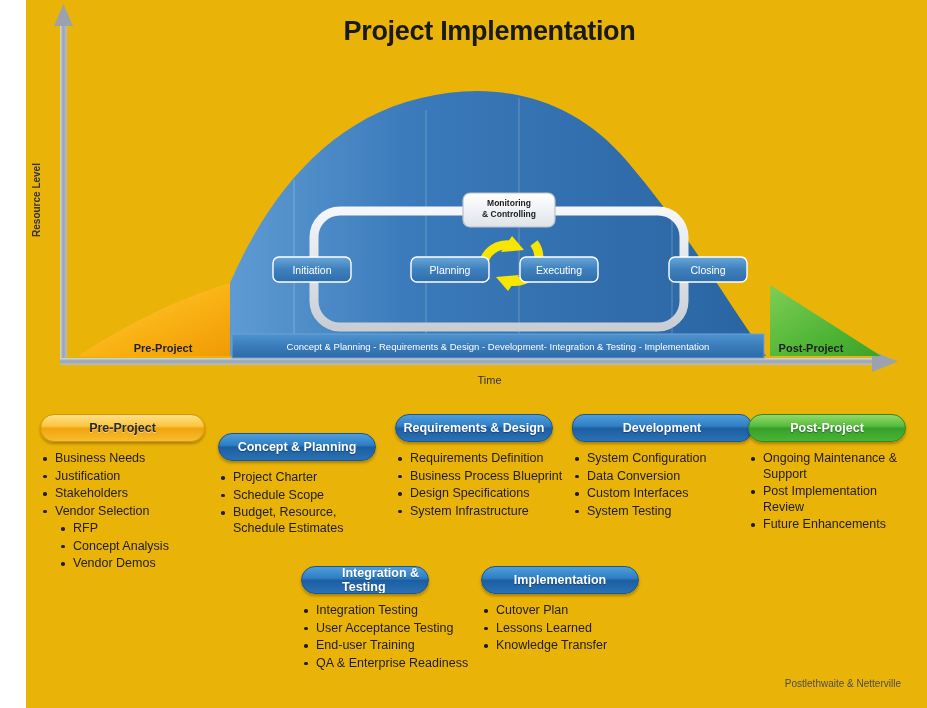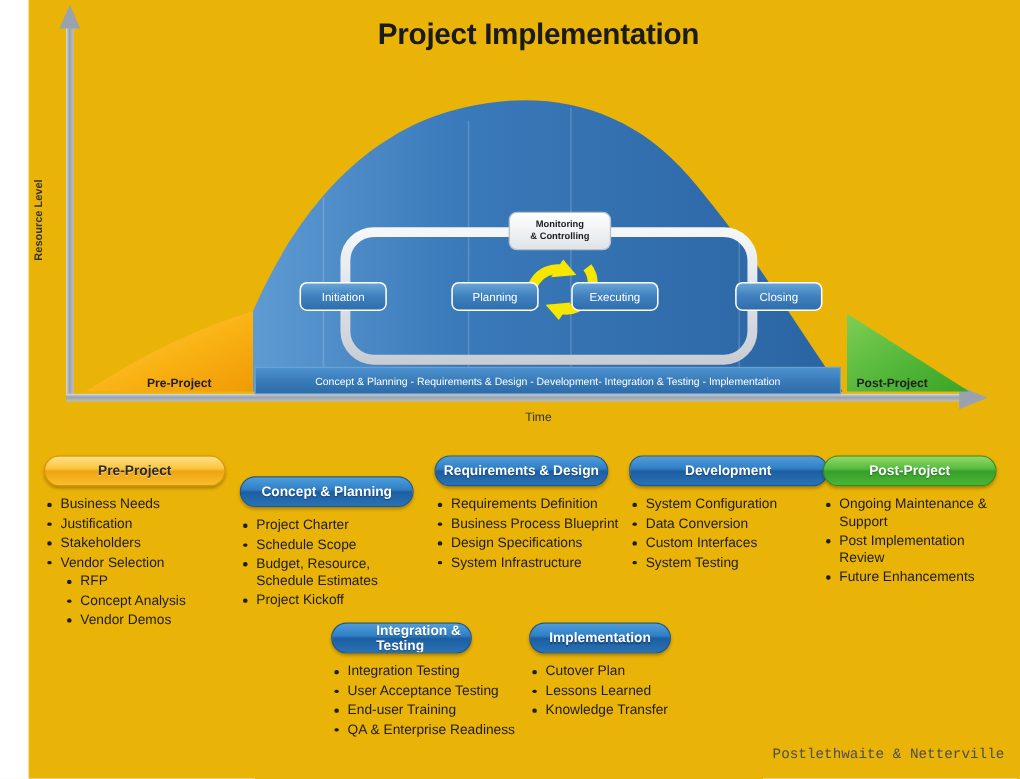--- a/index.html
+++ b/index.html
@@ -64,22 +64,22 @@
     font-size:12.5px; color:#1d1d1d; line-height:15.5px;
   }
   .col li::before {
     content:""; position:absolute; left:3px; top:6px;
     width:3.5px; height:3.5px; border-radius:50%; background:#1d1d1d;
   }
   .col li.sub { padding-left:33px; }
   .col li.sub::before { left:21px; }
 
   .credit {
-    position:absolute; right:40px; top:678px;
-    font-size:13px; color:#4d4d4d;font-family:Liberation Mono, monospace;
+    position:absolute; right:52px; top:678px;
+    font-size:10px; color:#4d4d4d;
   }
 </style>
 </head>
 <body>
 
 <div id="page">
 
   <div class="title">Project Implementation</div>
 
   <div class="chart">
@@ -229,21 +229,20 @@
       <li class="sub">Vendor Demos</li>
     </ul>
   </div>
 
   <div class="col" style="left:192px; top:433px; width:175px;">
     <div class="pill blue" style="position:relative; width:158px;">Concept &amp; Planning</div>
     <ul style="margin-top:9px;">
       <li>Project Charter</li>
       <li>Schedule Scope</li>
       <li style="max-width:135px;">Budget, Resource, Schedule Estimates</li>
-      <li>Project Kickoff</li>
     </ul>
   </div>
 
   <div class="col" style="left:369px; top:414px; width:185px;">
     <div class="pill blue" style="position:relative; width:158px;">Requirements &amp; Design</div>
     <ul style="margin-top:9px;">
       <li>Requirements Definition</li>
       <li>Business Process Blueprint</li>
       <li>Design Specifications</li>
       <li>System Infrastructure</li>
@@ -273,21 +272,21 @@
     <div class="pill blue" style="position:relative; width:128px;padding-left:40px;">Integration &amp; Testing</div>
     <ul style="margin-top:9px;">
       <li>Integration Testing</li>
       <li>User Acceptance Testing</li>
       <li>End-user Training</li>
       <li>QA &amp; Enterprise Readiness</li>
     </ul>
   </div>
 
   <div class="col" style="left:455px; top:566px; width:180px;">
-    <div class="pill blue" style="position:relative; width:129px;">Implementation</div>
+    <div class="pill blue" style="position:relative; width:158px;">Implementation</div>
     <ul style="margin-top:9px;">
       <li>Cutover Plan</li>
       <li>Lessons Learned</li>
       <li>Knowledge Transfer</li>
     </ul>
   </div>
 
   <div class="credit">Postlethwaite &amp; Netterville</div>
 
 </div>

